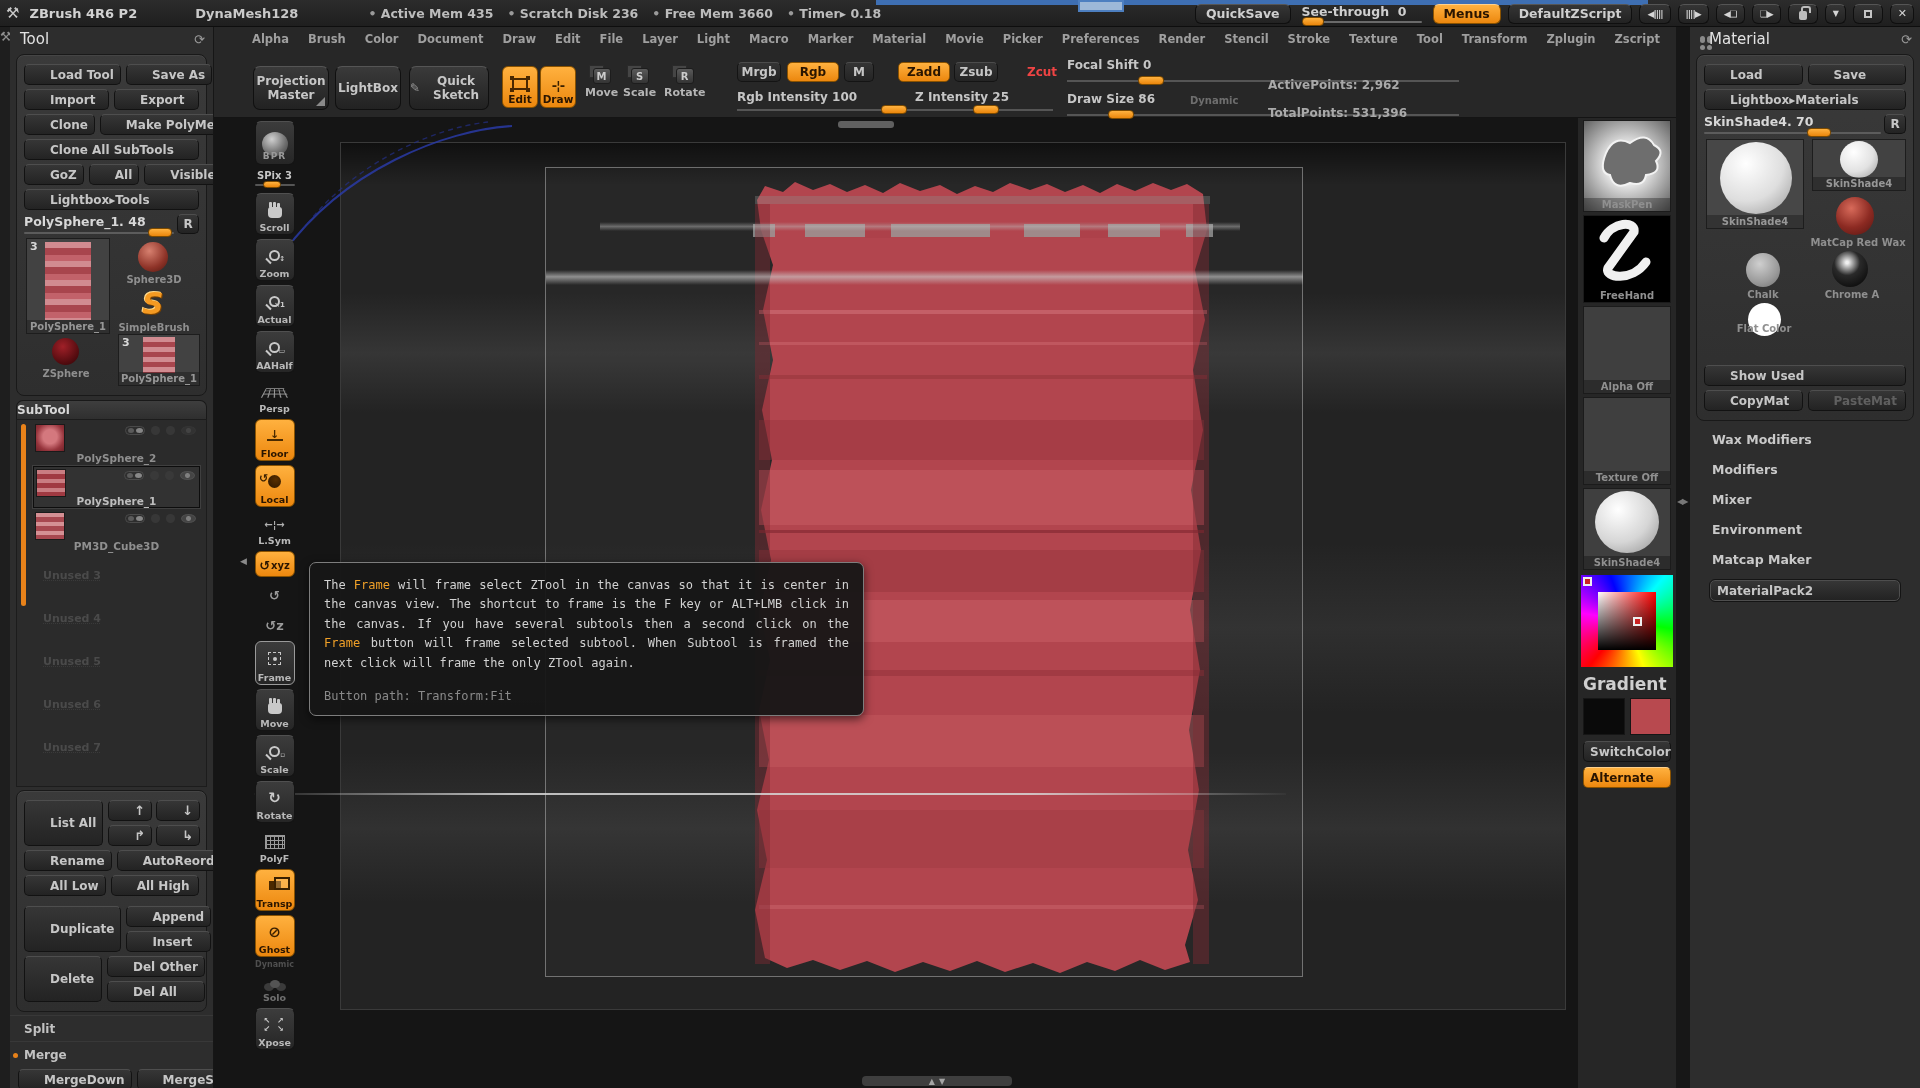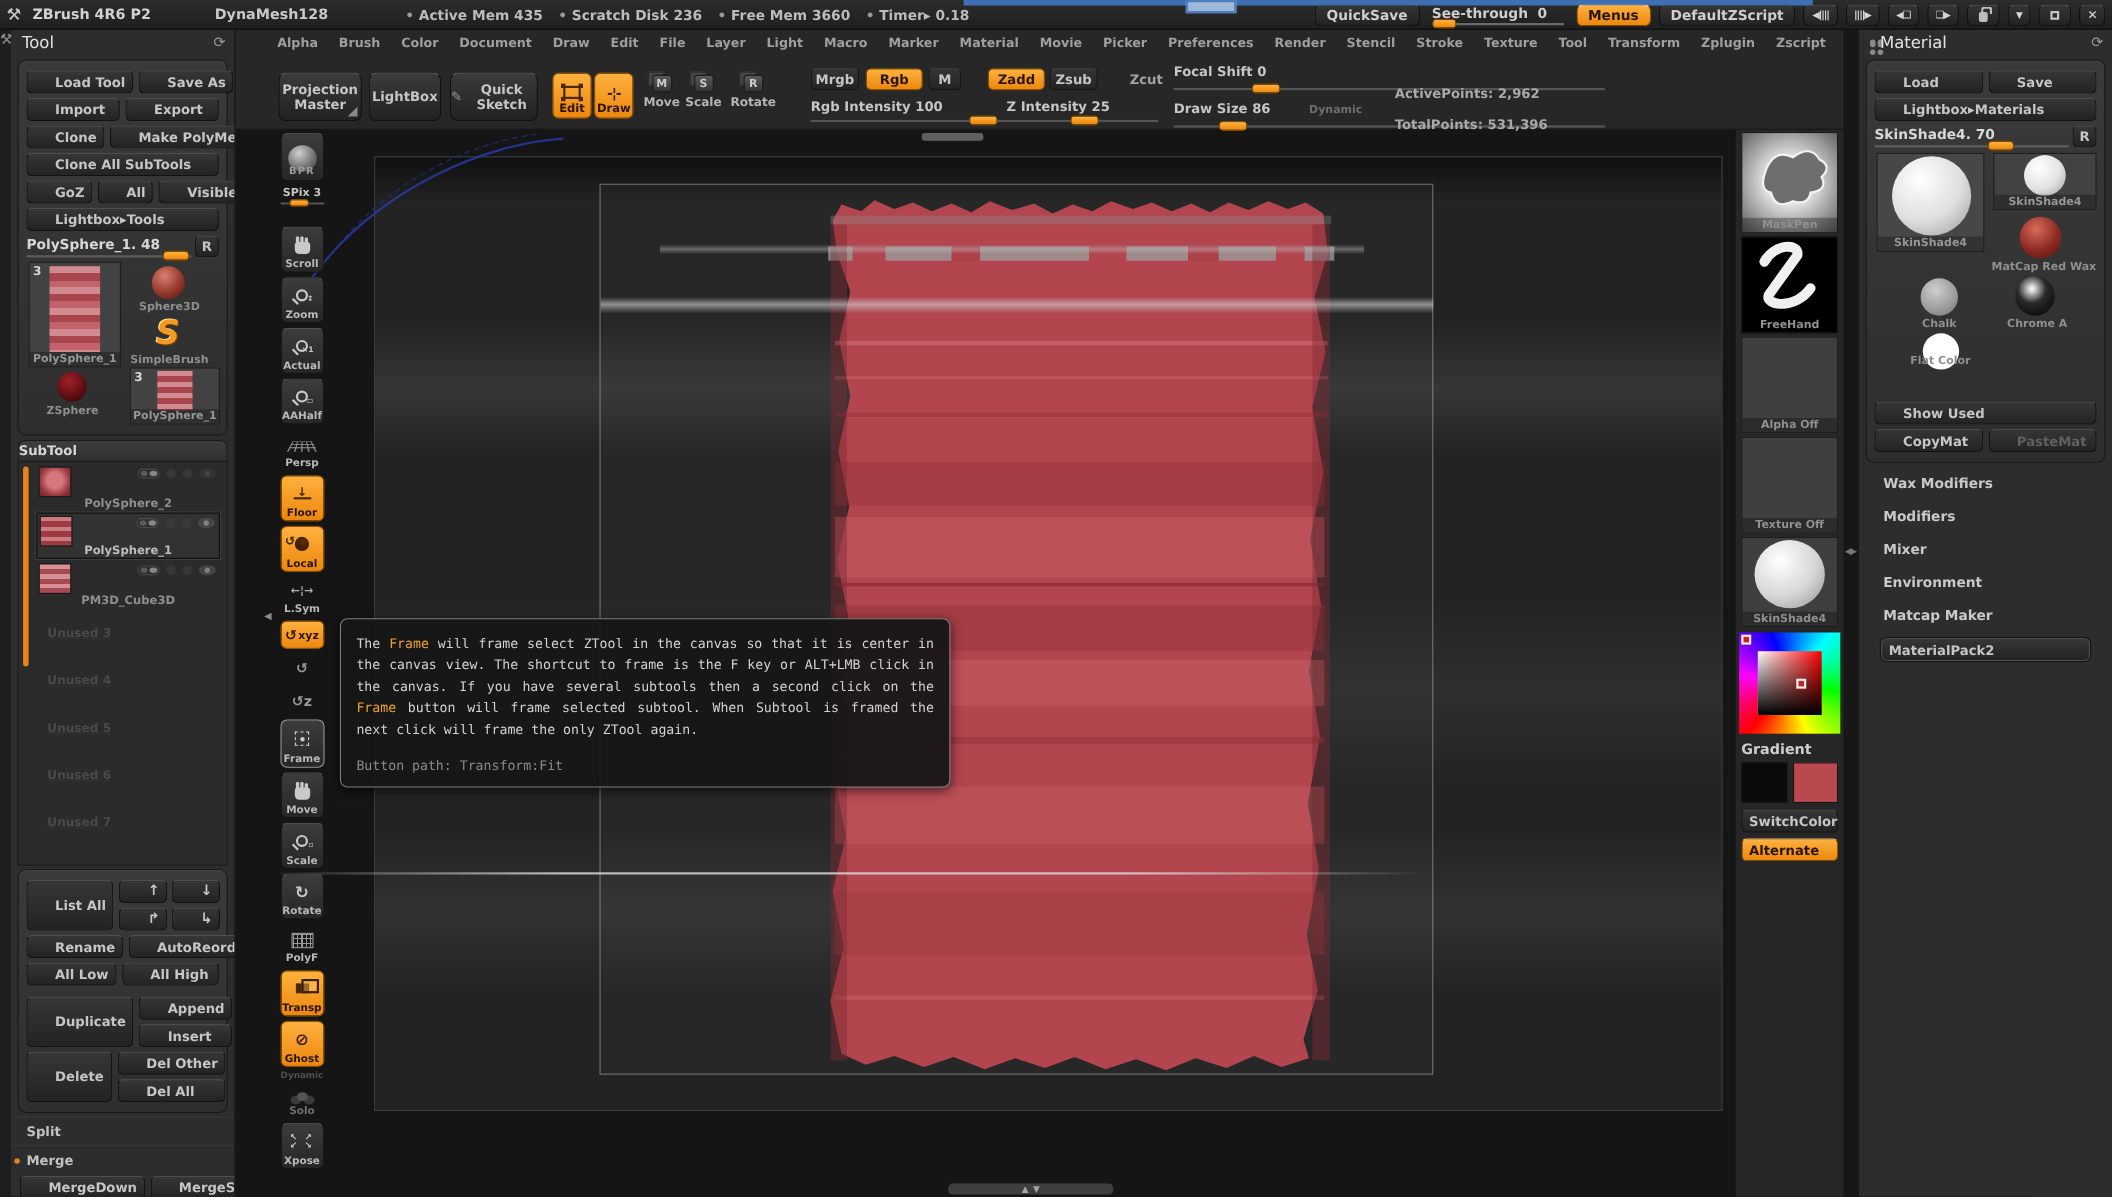--- a/index.html
+++ b/index.html
@@ -71,21 +71,21 @@
       box-shadow:16px 0 0 #4a2800,0 12px 0 #4a2800,16px 12px 0 #4a2800;}
   .icon-draw{font-size:13px;font-weight:bold;color:#3a2000;line-height:10px;margin-bottom:2px;letter-spacing:-1px;}
   .msr{position:absolute;top:18px;display:flex;flex-direction:column;align-items:center;gap:2px;
        color:#b5b5b5;font-size:11px;font-weight:bold;}
   .msr .box{width:18px;height:16px;background:linear-gradient(#5a5a5a,#343434);border:1px solid #1d1d1d;
             border-radius:3px;color:#ccc;display:flex;align-items:center;justify-content:center;font-size:10px;position:relative;}
   .msr .box::before{content:"";position:absolute;left:-5px;top:-4px;width:13px;height:11px;background:#454545;border:1px solid #2a2a2a;z-index:-1;}
   .chip{position:absolute;height:20px;border-radius:5px;display:flex;align-items:center;justify-content:center;
         font-weight:bold;font-size:12px;background:linear-gradient(#343434,#242424);border:1px solid #141414;border-top-color:#4c4c4c;color:#c6c6c6;}
   .chip.orange{background:linear-gradient(#ffb13f,#ec870e);color:#2a1500;border-color:#8a5200;}
-  .chip.flat{background:none;border:none;color:#a3a3a3;}
+  .chip.flat{background:none;border:none;color:#ef4444;}
   .sh-lab{position:absolute;font-weight:bold;font-size:12px;color:#c6c6c6;white-space:nowrap;}
   .sh-lab.dim{color:#6e6e6e;font-size:10px;}
   .sh-stat{position:absolute;font-weight:bold;font-size:12px;color:#a9a9a9;white-space:nowrap;text-align:center;}
   .track{position:absolute;height:2px;background:#555;}
   .track i{position:absolute;top:-4px;width:26px;height:9px;background:linear-gradient(#ffb240,#ea860c);border-radius:4px;border:1px solid #7c4a00;}
 
   
   #left-edge{position:absolute;left:0;top:27px;width:10px;bottom:0;background:#1e1e1e;z-index:6;}
   #left-edge .ic{position:absolute;left:0;top:2px;font-size:13px;color:#8f8f8f;}
   #tool-panel{position:absolute;left:10px;top:27px;width:204px;bottom:0;background:#2d2d2d;z-index:6;
@@ -138,21 +138,21 @@
   #strip{position:absolute;left:252px;top:119px;width:45px;z-index:8;display:flex;flex-direction:column;align-items:center;}
   .sbtn{width:40px;margin:2px 0;border-radius:6px;background:linear-gradient(#3c3c3c,#262626);
         border:1px solid #141414;border-top-color:#505050;color:#b9b9b9;font-size:9.5px;font-weight:bold;
         display:flex;flex-direction:column;align-items:center;justify-content:flex-end;
         padding:3px 0 1px;height:42px;position:relative;}
   .sbtn.flat{background:none;border:none;}
   .sbtn.orange{background:linear-gradient(#ffb13f,#ec870e);border-color:#8a5200;color:#2a1500;}
   .sbtn.hover{border:1px solid #9a9a9a;}
   .sbtn.small{height:26px;}
   .sbtn .ic{flex:1;display:flex;align-items:center;justify-content:center;width:100%;}
-  .spix{width:40px;text-align:center;font-size:10px;font-weight:bold;color:#c6c6c6;margin:3px 0 18px;}
+  .spix{width:40px;text-align:center;font-size:10px;font-weight:bold;color:#c6c6c6;margin:3px 0 5px;}
   .spix .slider{margin-top:3px;background:#555;}
   .spix .slider i{left:8px;width:18px;height:7px;top:-3px;}
   .bpr-ball{width:26px;height:24px;border-radius:50%;background:radial-gradient(circle at 38% 30%,#cfcfcf,#6f6f6f 60%,#3a3a3a);}
   .bpr-t{position:absolute;bottom:3px;left:0;right:0;text-align:center;font-size:9px;color:#9a9a9a;letter-spacing:1px;}
   .hand{width:14px;height:11px;background:#c9c9c9;border-radius:3px 3px 4px 4px;position:relative;margin-top:5px;}
   .hand::before{content:"";position:absolute;top:-5px;left:1px;width:3px;height:6px;background:#c9c9c9;border-radius:1px;
       box-shadow:4px 0 0 #c9c9c9,8px 1px 0 #c9c9c9;}
   .mag{width:11px;height:11px;border:2px solid #c9c9c9;border-radius:50%;position:relative;}
   .mag::after{content:"";position:absolute;width:7px;height:2px;background:#c9c9c9;bottom:-3px;left:-6px;transform:rotate(45deg);}
   .mag .sub{position:absolute;right:-7px;bottom:-4px;font-size:7px;color:#c9c9c9;}
@@ -208,21 +208,21 @@
          display:flex;flex-direction:column;align-items:center;padding-top:2px;}
   .rthumb{width:88px;background:#3f3f3f;border:1px solid #1b1b1b;position:relative;margin-bottom:3px;}
   .rlabel{position:absolute;left:0;right:0;bottom:0;height:13px;background:rgba(0,0,0,.3);
           color:#909090;font-size:10px;font-weight:bold;text-align:center;line-height:13px;}
   .maskpen-bg{position:absolute;inset:0;background:radial-gradient(circle at 50% 48%,#ececec 0 30%,#9c9c9c 68%,#595959);}
   .picker{width:92px;height:92px;position:relative;margin:2px 0 4px;
       background:conic-gradient(from 220deg,#f00,#f0f,#00f,#0ff,#0f0,#ff0,#f00);}
   .picker .sv{position:absolute;left:17px;top:17px;right:17px;bottom:17px;
       background:linear-gradient(to bottom,rgba(0,0,0,0),#000),linear-gradient(to right,#fff,#f00);}
   .psel{position:absolute;width:9px;height:9px;border:2px solid #efefef;background:#c22;}
-  .gradlab{width:88px;font-weight:bold;color:#cfcfcf;font-size:13px;margin:3px 0 4px;}
+  .gradlab{width:88px;font-weight:bold;color:#cfcfcf;font-size:17px;margin:3px 0 4px;}
   .swatches{width:88px;display:flex;gap:5px;margin-bottom:6px;}
   .sw{width:42px;height:37px;border:1px solid #161616;}
   .rbtnw{width:88px;margin-bottom:5px;}
 
   
   #divider-r{position:absolute;left:1676px;top:27px;width:14px;bottom:0;background:#171717;z-index:6;}
   #divider-r .arr{position:absolute;left:1px;top:470px;color:#777;font-size:8px;letter-spacing:-1px;}
   #mat-panel{position:absolute;left:1690px;top:27px;width:230px;bottom:0;background:#2d2d2d;z-index:6;overflow:hidden;}
   .grid-ic{width:5px;height:5px;background:#8a8a8a;border-radius:50%;margin-right:4px;
       box-shadow:7px 0 0 #8a8a8a,0 7px 0 #8a8a8a,7px 7px 0 #8a8a8a,0 -2px 0 #8a8a8a,7px -2px 0 #8a8a8a;margin-top:3px;}

